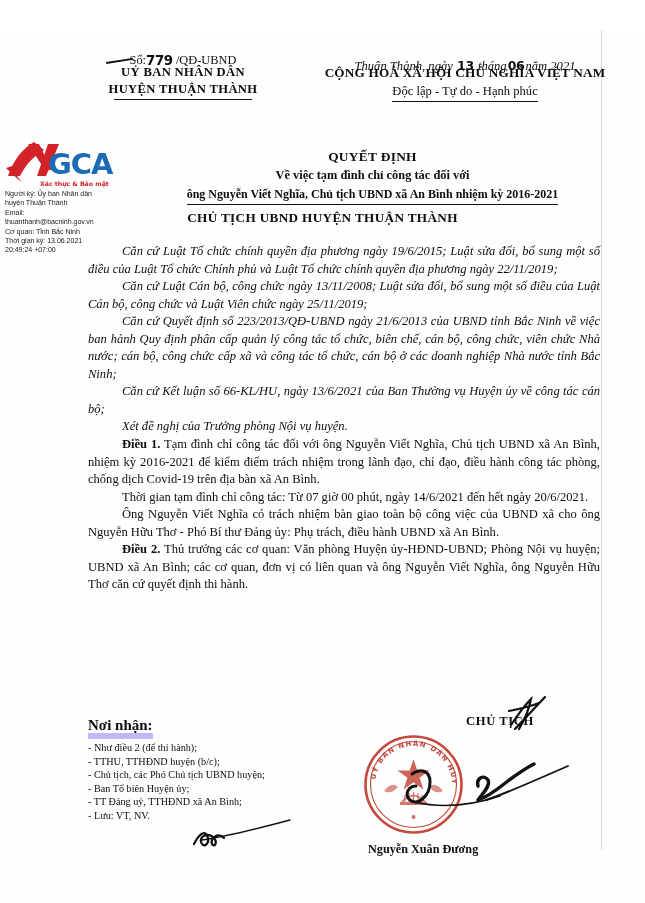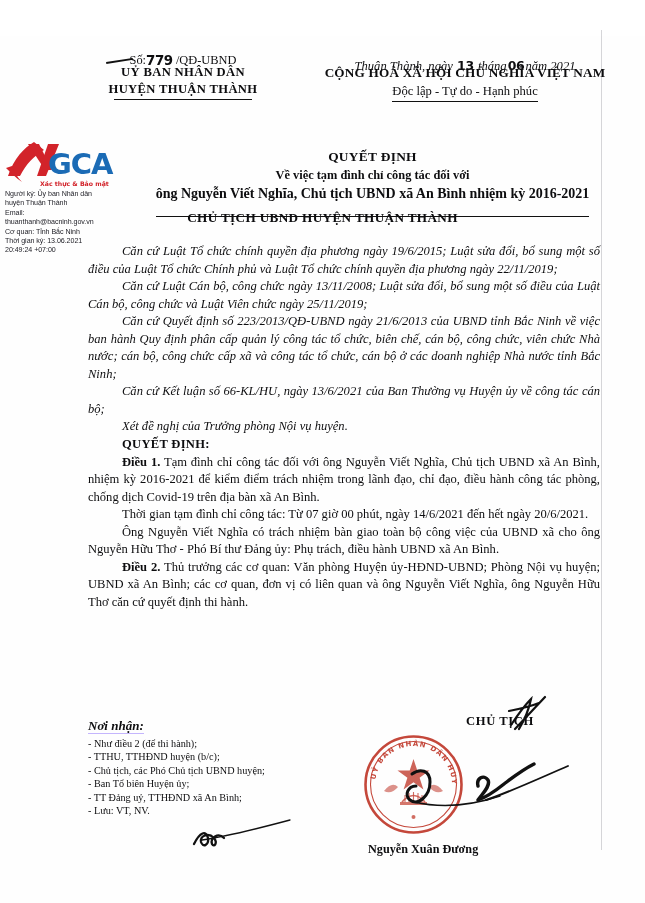--- a/index.html
+++ b/index.html
@@ -170,25 +170,25 @@
     letter-spacing: 0.3px;
     line-height: 18px;
   }
   .t-sub1 {
     font-weight: bold;
     font-size: 12.4px;
     line-height: 18px;
   }
   .t-sub2 {
     font-weight: bold;
-    font-size: 14px;
+    font-size: 12px;
     line-height: 18px;
     display: inline-block;
     border-bottom: 1.1px solid #111;
-    padding-bottom: 13px;
+    padding-bottom: 1px;
     white-space: nowrap;
   }
   .t-chairman {
     position: absolute;
     left: 0; right: 0;
     top: 210px;
     text-align: center;
     font-weight: bold;
     font-size: 13.2px;
     letter-spacing: 0.35px;
@@ -220,25 +220,24 @@
   .art { font-weight: bold; }
 
   
   .recipients {
     position: absolute;
     left: 88px;
     top: 716px;
     width: 265px;
   }
   .recip-title {
-    font-style: italic;
-    font-weight: bold;
-    font-size: 13px;
+    font-weight: bold;
+    font-size: 15px;
     display: inline-block;
-    border-bottom: 1px solid #c4b5fd;
+    border-bottom: 6px solid #c4b5fd;
     line-height: 13px;
     padding-bottom: 0.5px;
   }
   .recip-list {
     margin: 2.5px 0 0 0;
     padding: 0;
     list-style: none;
     font-size: 10.2px;
     line-height: 13.6px;
     font-family: "Liberation Serif", serif;
@@ -364,21 +363,20 @@
   </div>
   <div class="t-chairman">CHỦ TỊCH UBND HUYỆN THUẬN THÀNH</div>
 
   <div class="body-area">
     <p class="para italic">Căn cứ Luật Tổ chức chính quyền địa phương ngày 19/6/2015; Luật sửa đổi, bổ sung một số điều của Luật Tổ chức Chính phủ và Luật Tổ chức chính quyền địa phương ngày 22/11/2019;</p>
     <p class="para italic">Căn cứ Luật Cán bộ, công chức ngày 13/11/2008; Luật sửa đổi, bổ sung một số điều của Luật Cán bộ, công chức và Luật Viên chức ngày 25/11/2019;</p>
     <p class="para italic">Căn cứ Quyết định số 223/2013/QĐ-UBND ngày 21/6/2013 của UBND tỉnh Bắc Ninh về việc ban hành Quy định phân cấp quản lý công tác tổ chức, biên chế, cán bộ, công chức, viên chức Nhà nước; cán bộ, công chức cấp xã và công tác tổ chức, cán bộ ở các doanh nghiệp Nhà nước tỉnh Bắc Ninh;</p>
     <p class="para italic">Căn cứ Kết luận số 66-KL/HU, ngày 13/6/2021 của Ban Thường vụ Huyện ủy về công tác cán bộ;</p>
     <p class="para italic">Xét đề nghị của Trưởng phòng Nội vụ huyện.</p>
 
-    <p class="para center-head">QUYẾT ĐỊNH:</p>
 
     <p class="para"><span class="art">Điều 1.</span><span> Tạm đình chỉ công tác đối với ông Nguyễn Viết Nghĩa, Chủ tịch UBND xã An Bình, nhiệm kỳ 2016-2021 để kiểm điểm trách nhiệm trong lãnh đạo, chỉ đạo, điều hành công tác phòng, chống dịch Covid-19 trên địa bàn xã An Bình.</span></p>
     <p class="para">Thời gian tạm đình chỉ công tác: Từ 07 giờ 00 phút, ngày 14/6/2021 đến hết ngày 20/6/2021.</p>
     <p class="para">Ông Nguyễn Viết Nghĩa có trách nhiệm bàn giao toàn bộ công việc của UBND xã cho ông Nguyễn Hữu Thơ - Phó Bí thư Đảng ủy: Phụ trách, điều hành UBND xã An Bình.</p>
     <p class="para"><span class="art">Điều 2.</span><span> Thủ trưởng các cơ quan: Văn phòng Huyện ủy-HĐND-UBND; Phòng Nội vụ huyện; UBND xã An Bình; các cơ quan, đơn vị có liên quan và ông Nguyễn Viết Nghĩa, ông Nguyễn Hữu Thơ căn cứ quyết định thi hành.</span></p>
   </div>
 
   <svg class="ink-art2" viewBox="0 0 46 38">
     <path d="M6 30 C14 18 20 10 26 4 C24 14 20 24 14 34 M4 16 C14 14 24 12 34 8 M10 34 L40 2" stroke="#111" stroke-width="2.2" fill="none" stroke-linecap="round"></path>
   </svg>

